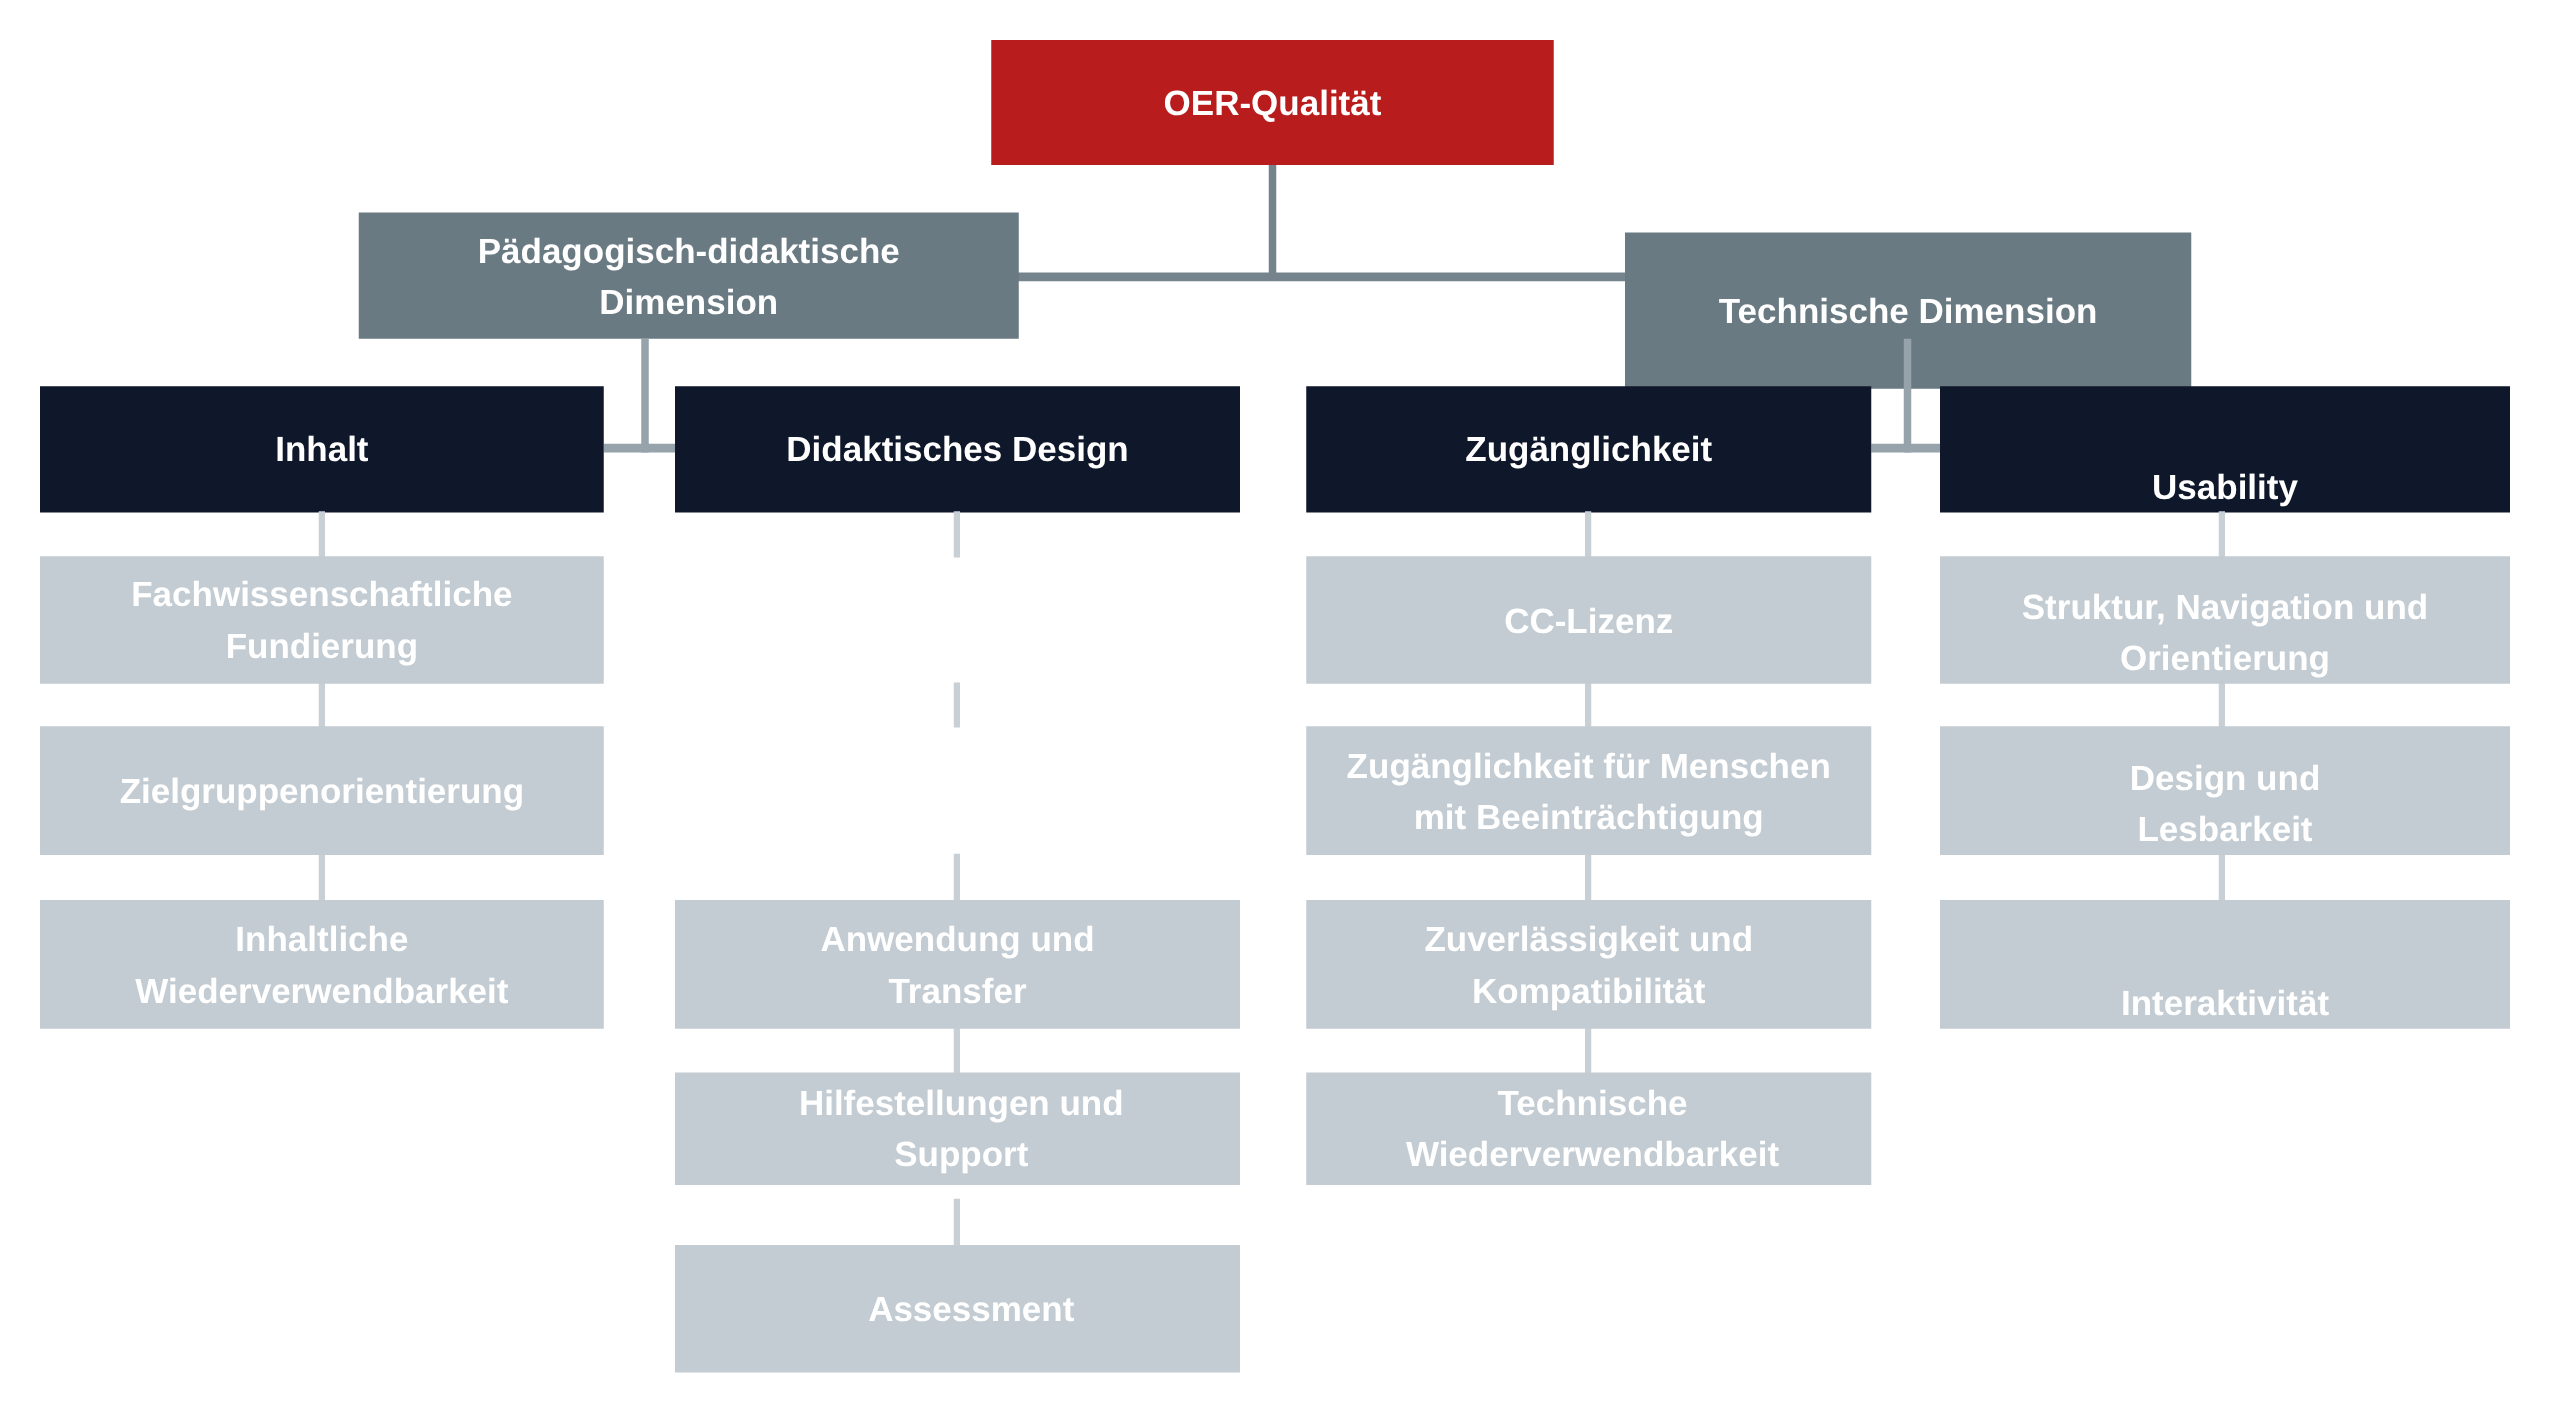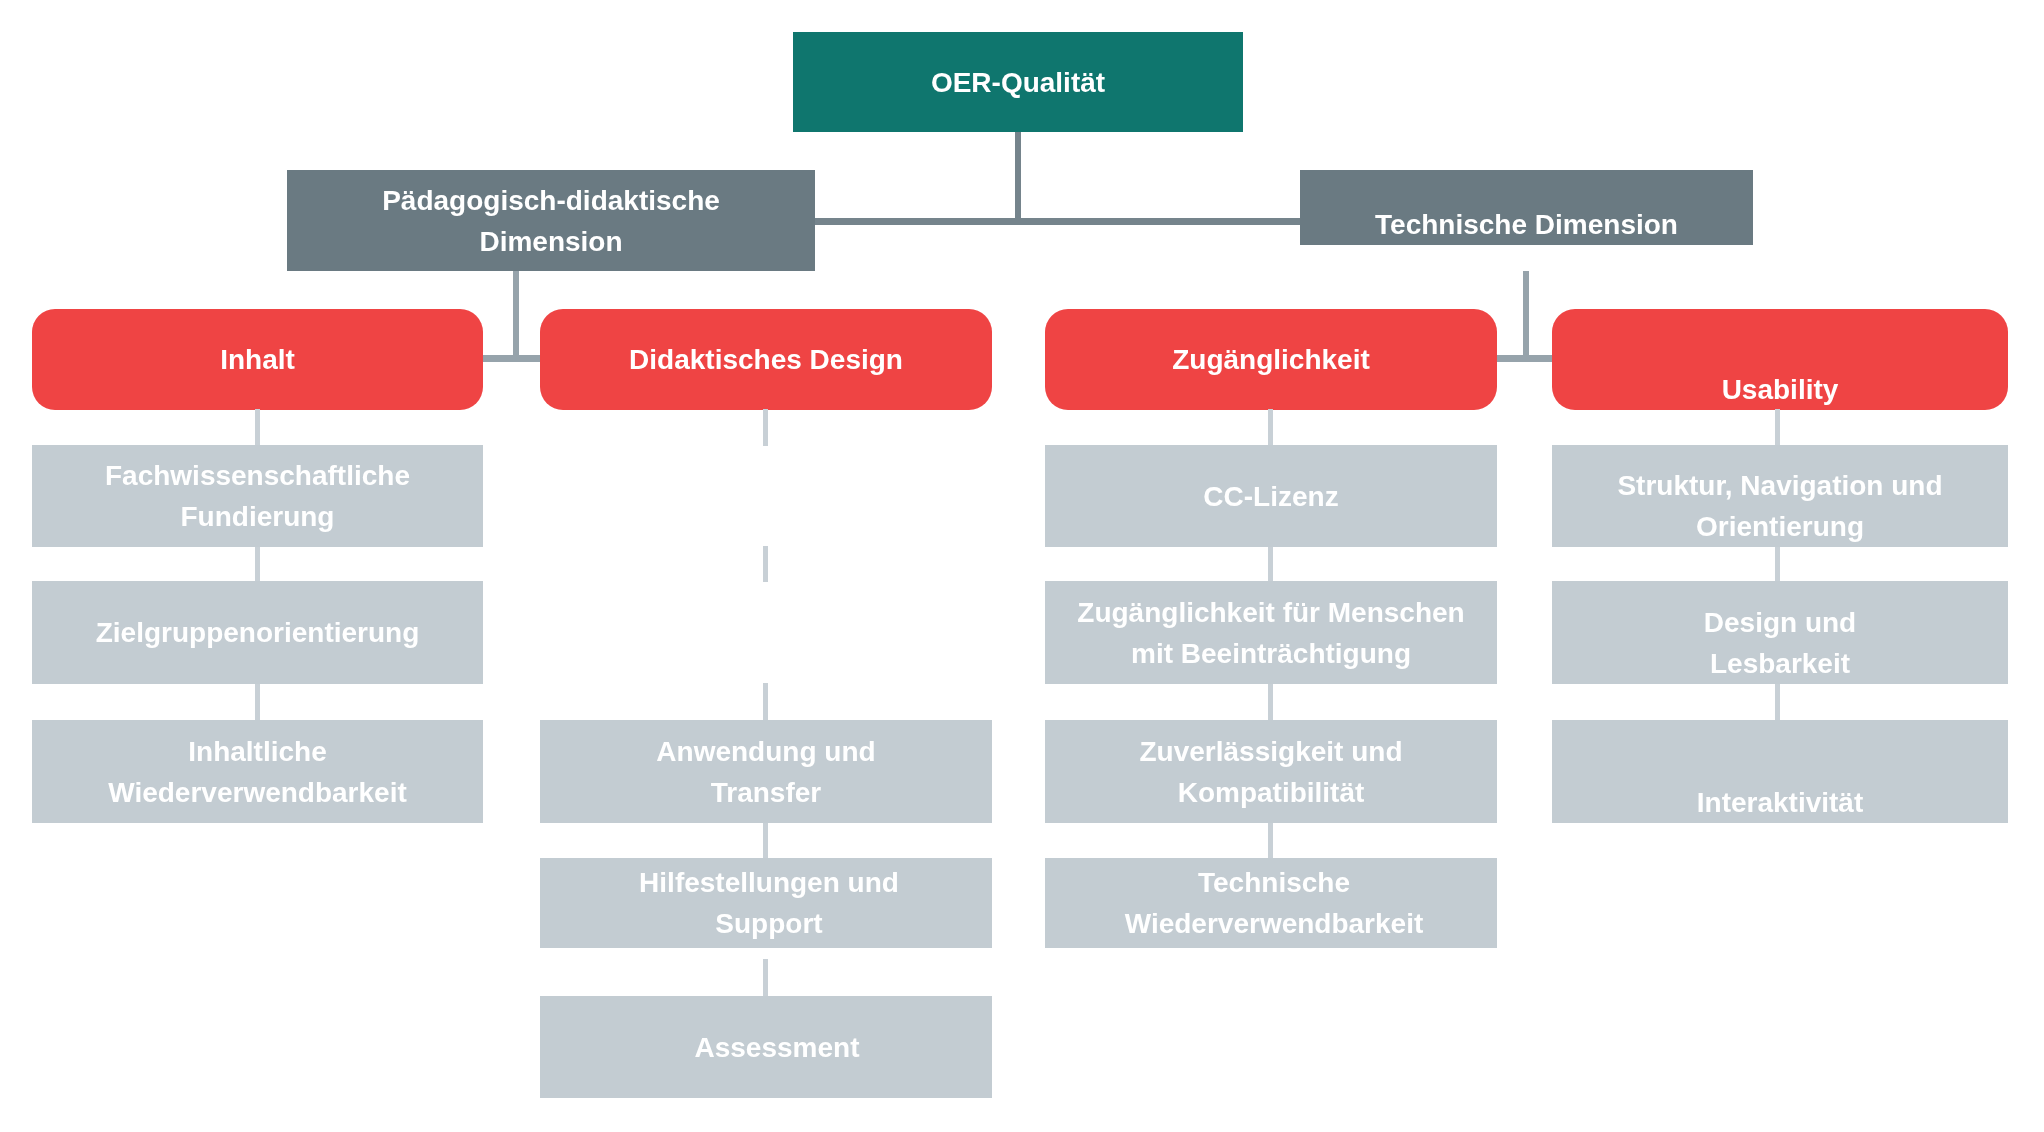--- a/index.html
+++ b/index.html
@@ -24,23 +24,23 @@
     color: #ffffff;
     font-weight: 700;
     font-size: 28px;
     line-height: 41px;
     box-sizing: border-box;
     padding: 0 10px;
   }
   .box .label {
     white-space: pre-line;
   }
-  .lvl-root { background: #0f766e; }
+  .lvl-root { background: #b91c1c; }
   .lvl-dim  { background: #6A7A82; }
-  .lvl-head { background: #ef4444; border-radius: 23px; }
+  .lvl-head { background: #0f172a; }
   .lvl-item { background: #C3CCD2; }
 
   .conn { position: absolute; }
   .conn-dark  { background: #75848C; }
   .conn-mid   { background: #96A3AB; }
   .conn-light { background: #C8D0D6; }
 
   
   .col1 { left: 32px;   width: 451px; }
   .col2 { left: 540px;  width: 452px; }
@@ -64,21 +64,21 @@
     <span class="label">OER-Qualität</span>
   </div>
 
   <div class="conn conn-dark" style="left:1015px; top:132px; width:6px; height:88px;"></div>
   <div class="conn conn-dark" style="left:745px; top:218px; width:555px; height:7px;"></div>
 
   <div class="box lvl-dim" style="left:287px; top:170px; width:528px; height:101px;">
     <span class="label">Pädagogisch-didaktische
 Dimension</span>
   </div>
-  <div class="box lvl-dim" style="left:1300px; top:170px; width:453px; height:75px;align-items:flex-end;">
+  <div class="box lvl-dim" style="left:1300px; top:186px; width:453px; height:125px;">
     <span class="label">Technische Dimension</span>
   </div>
 
   <div class="conn conn-mid" style="left:513px; top:271px; width:6px; height:91px;"></div>
   <div class="conn conn-mid" style="left:483px; top:355px; width:57px; height:7px;"></div>
   <div class="conn conn-mid" style="left:1523px; top:271px; width:6px; height:91px;"></div>
   <div class="conn conn-mid" style="left:1497px; top:355px; width:55px; height:7px;"></div>
 
   <div class="box lvl-head col1 row-head">
     <span class="label">Inhalt</span>

